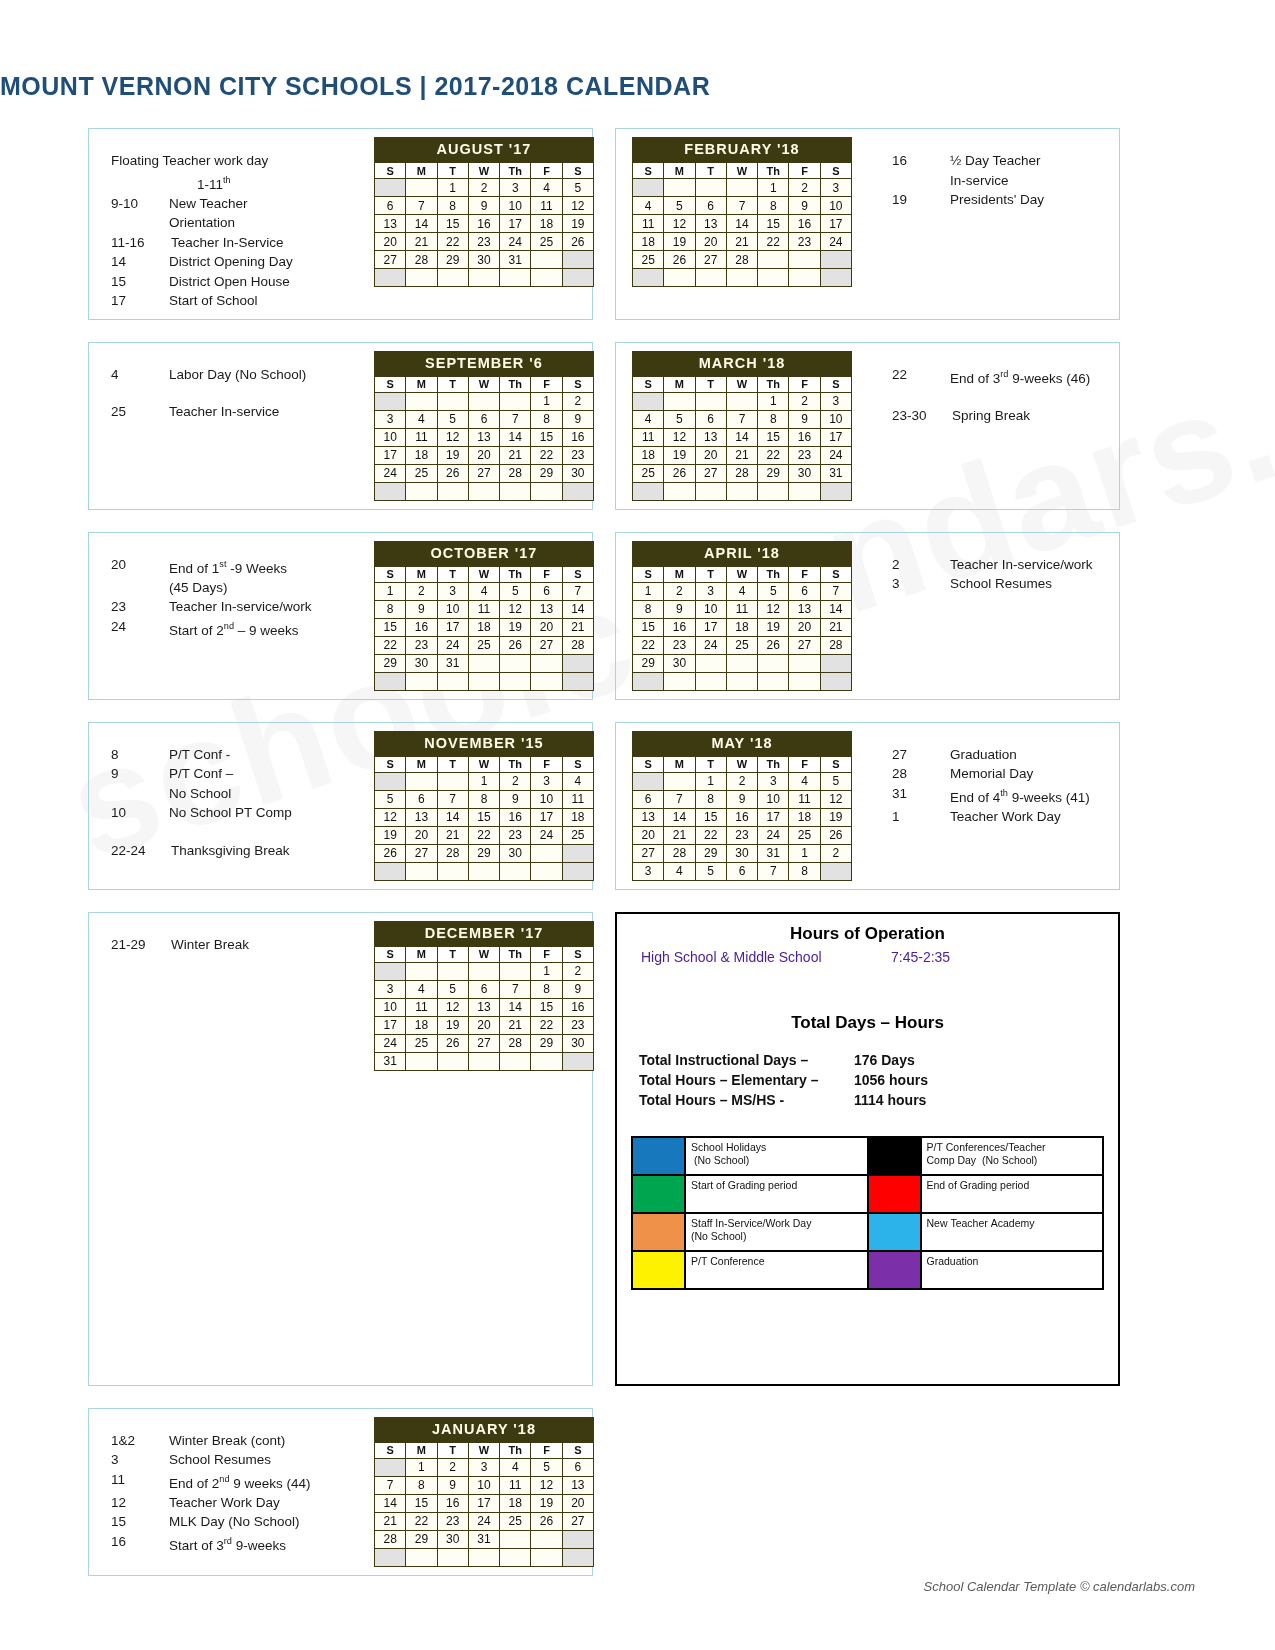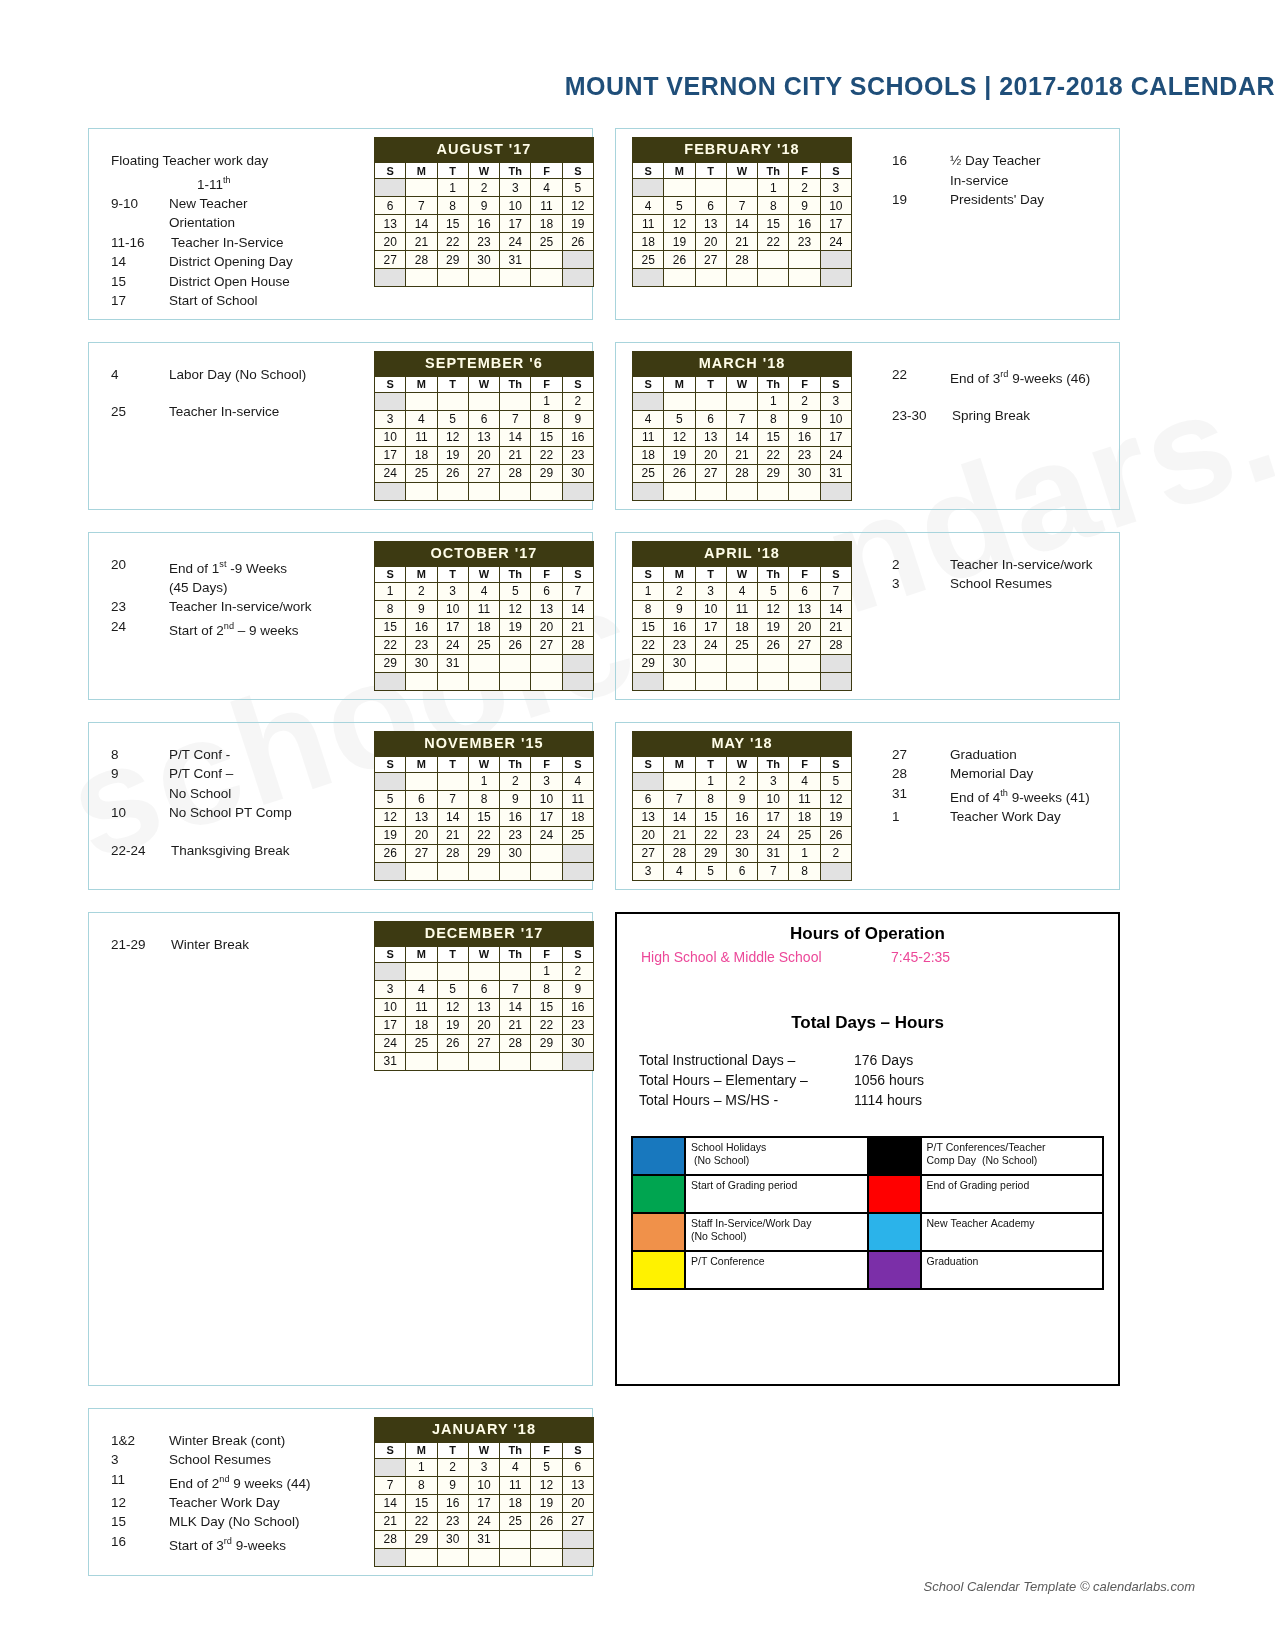--- a/index.html
+++ b/index.html
@@ -19,21 +19,21 @@
     font-size:150px;
     font-weight:bold;
     color:rgba(0,0,0,0.035);
     letter-spacing:2px;
     transform:rotate(-18deg);
     pointer-events:none;
     white-space:nowrap;
     z-index:0;
   }
   .page-title {
-    text-align:right;
+    text-align:left;
     color:#1F4E79;
     font-size:25px;
     font-weight:bold;
     letter-spacing:0.5px;
     padding-top:72px;
     position:relative;
     z-index:2;
   }
   .grid {
     position:relative;
@@ -138,32 +138,33 @@
     text-align:center;
     font-size:17px;
     font-weight:bold;
     color:#000;
     margin-bottom:3px;
   }
   .hours-line {
     display:flex;
     font-size:14px;
     line-height:20px;
-    color:#ec4899;
+    color:#4c1d95;
     padding-left:10px;
   }
   .hours-line .hl-label { width:250px; }
   .hours-line .hl-val { }
   .totals-title { margin-top:46px; }
   .totals-line {
     display:flex;
     font-size:14px;
     line-height:20px;
     color:#111;
     padding-left:8px;
+    font-weight:bold;
   }
   .totals-line .tl-label { width:215px; }
   .legend {
     margin-top:26px;
     border:1px solid #000;
     display:grid;
     grid-template-columns:53px 1fr 53px 1fr;
     width:100%;
   }
   .legend .sw { border:1px solid #000; height:38px; }

